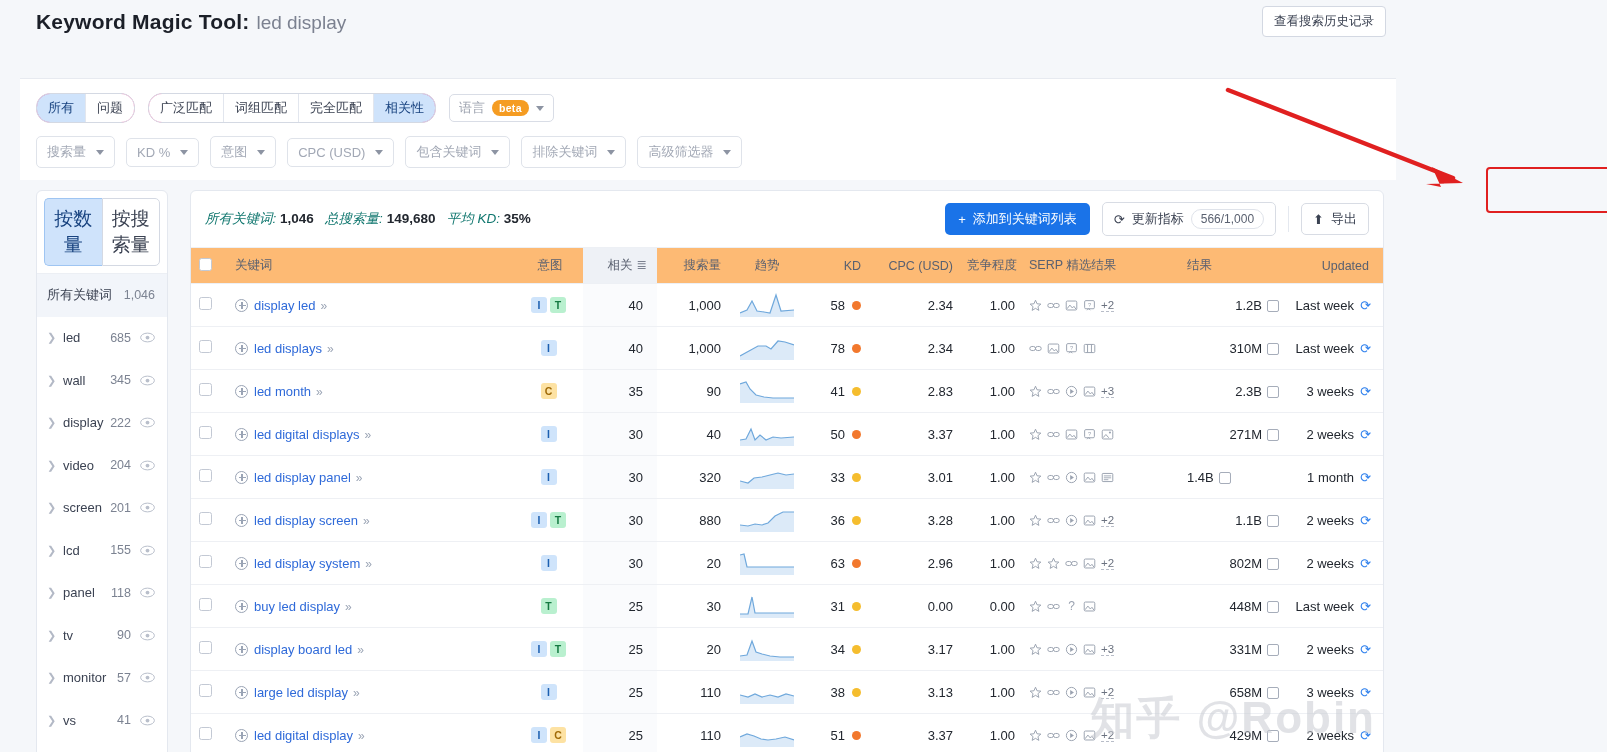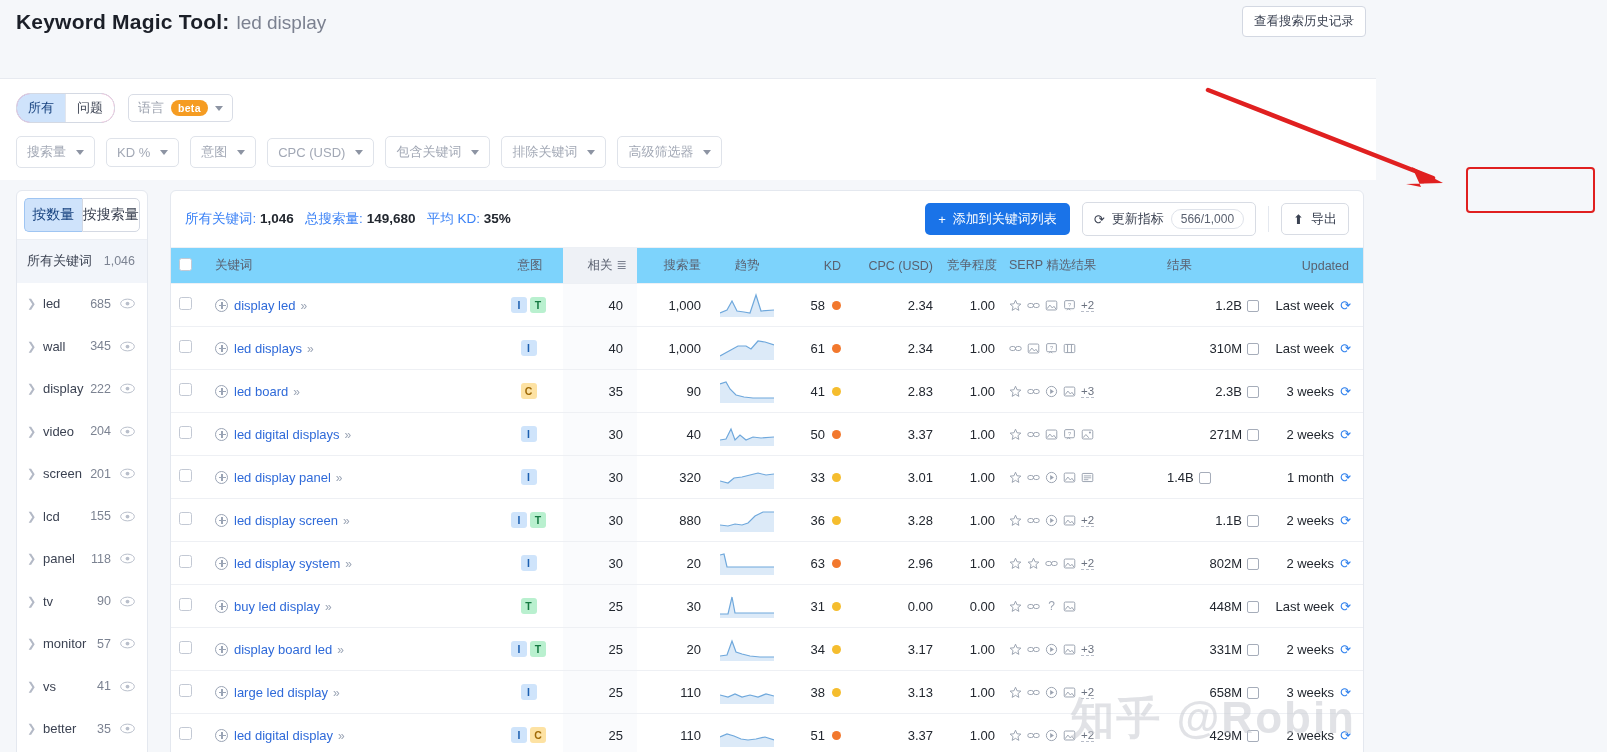--- a/index.html
+++ b/index.html
@@ -2,21 +2,21 @@
 <html><head>
 <meta charset="utf-8">
 <style>
   * { box-sizing: border-box; margin: 0; padding: 0; }
   html, body {
     width: 1607px; height: 752px;
     background: #f5f7fa;
     font-family: "Liberation Sans", "DejaVu Sans", sans-serif;
     overflow: hidden;
   }
-  .page { position: relative; width: 1376px; height: 752px; }
+  .page { position: relative; width: 1376px; height: 752px; margin-left: 20px; }
 
   
   .topbar { padding: 10px 16px 0 16px; position: relative; height: 78px; }
   .title-row { display: flex; align-items: baseline; gap: 7px; }
   .title-main { font-size: 21px; font-weight: bold; color: #1b1f28; letter-spacing: .2px; }
   .title-sub  { font-size: 19px; color: #7b8190; }
   .meta-row { display: flex; align-items: center; gap: 26px; margin-top: 11px; font-size: 13px; color: #4a5160; }
   .meta-item { display: flex; align-items: center; gap: 5px; }
   .meta-label { color: #555c6b; }
   .flag { width: 17px; height: 12px; display: inline-block; position: relative;
@@ -46,49 +46,49 @@
   .fdrop { display:flex; align-items:center; justify-content:space-between; gap:10px;
            border:1px solid #dfe3ea; border-radius:5px; background:#fff; padding:6px 10px; font-size:13px; color:#a2a8b5; }
 
   
   .body { display:flex; height: calc(752px - 78px - 94px); }
 
   
   .left { width: 248px; padding: 10px 10px 0 16px; }
   .lcard { background:#fff; border:1px solid #e4e8ef; border-radius:6px; height: 100%; overflow:hidden; }
   .ltabs { display:flex; padding:7px; gap:0; border-bottom:1px solid #eceff4;}
-  .ltab { flex:1; text-align:center; font-size:14px; padding:7px 0; color:#3b4252; border:1px solid #d4d9e3; }
+  .ltab { flex:1; text-align:center; font-size:19px; padding:7px 0; color:#3b4252; border:1px solid #d4d9e3; }
   .ltab:first-child { border-radius:5px 0 0 5px; border-right:none;}
   .ltab:last-child  { border-radius:0 5px 5px 0; }
   .ltab.on { background:#cfe3fb; color:#17427f; border-color:#9fc5f2; }
   .lrow { display:flex; align-items:center; padding: 0 12px 0 10px; height:42.5px; font-size:13px; color:#3b4252; }
   .lrow.head { background:#f2f5fa; }
   .lrow .arw { color:#b3b9c6; font-size:11px; width:16px; }
   .lrow .nm { flex:1; color:#3b4252; }
   .lrow .ct { color:#7c8392; font-size:12.5px; }
   .eye { margin-left:9px; width:15px; height:11px; color:#b9bfcb; }
 
   
   .right { flex:1; padding: 10px 12px 0 12px; }
   .rcard { background:#fff; border:1px solid #e4e8ef; border-radius:6px; height:100%; display:flex; flex-direction:column; overflow:hidden;}
   .rtop { display:flex; align-items:center; padding: 11px 14px; gap:12px; }
   .stats { font-size:13.5px; color:#22272f; }
   .stats b { font-weight:bold; }
-  .stats .lbl { color:#3b82f6; }
+  .stats .lbl { color:#0f766e;font-style:italic; }
   .spacer { flex:1; }
   .btn-blue { display:flex; align-items:center; gap:7px; background:#1a73e8; color:#fff; border-radius:5px;
               font-size:13px; padding:7px 13px; white-space:nowrap;}
   .btn-plain { display:flex; align-items:center; gap:7px; border:1px solid #d8dce4; background:#fff; border-radius:5px;
                font-size:13px; color:#3b4252; padding:6px 11px; white-space:nowrap;}
   .count-pill { border:1px solid #dfe3ea; border-radius:11px; font-size:12px; color:#5a6170; padding:2px 9px; }
   .vdiv { width:1px; height:26px; background:#e4e8ef; }
 
   table { width:100%; border-collapse:collapse; table-layout:fixed; }
   thead th { font-size:12.5px; color:#5a6170; font-weight:normal; padding:9px 0; border-top:1px solid #edf0f5;
-             border-bottom:1px solid #edf0f5; background:#7dd3fc; white-space:nowrap; }
+             border-bottom:1px solid #edf0f5; background:#fdba74; white-space:nowrap; }
   th.sorted { background:#eef1f6; }
   tbody td { font-size:13px; color:#22272f; padding:0; height:43px; border-bottom:1px solid #eef0f4; vertical-align:middle; white-space:nowrap;}
   .kwlink { color:#2f6ad9; }
   .plus { display:inline-block; width:13px; height:13px; border:1.3px solid #9aa4b5; border-radius:50%; position:relative; vertical-align:-2px; margin-right:6px;}
   .plus::before,.plus::after{content:"";position:absolute;background:#9aa4b5;}
   .plus::before{left:2.6px;top:5.4px;width:7px;height:1.3px;}
   .plus::after{top:2.6px;left:5.4px;height:7px;width:1.3px;}
   .chevs { color:#9aa4b5; font-size:12px; margin-left:5px; }
   .badge { display:inline-block; width:16px; height:16px; line-height:16px; text-align:center; border-radius:3px;
            font-size:10.5px; font-weight:bold; margin-right:3px; }
@@ -122,20 +122,26 @@
       <span class="title-sub">led display</span>
     </div>
     <div class="history-btn">查看搜索历史记录</div>
   </div>
 
   <div class="filters">
     <div class="fr1">
       <div class="seg" id="seg1">
           <div class="sgi on">所有</div>
           <div class="sgi">问题</div>
+        </div>
+      <div class="seg" id="seg2">
+          <div class="sgi">广泛匹配</div>
+          <div class="sgi">词组匹配</div>
+          <div class="sgi">完全匹配</div>
+          <div class="sgi on">相关性</div>
         </div>
       <div class="lang-pill">
         <span>语言</span>
         <span class="beta">beta</span>
         <span class="chev"></span>
       </div>
     </div>
     <div class="fr2" id="fdrops">
         <div class="fdrop">
           <span>搜索量</span>
@@ -387,21 +393,21 @@
               <tr>
                 <td style="text-align:center"><span class="cbx"></span></td>
                 <td style="padding-left:16px"><span class="plus"></span><span class="kwlink">led displays</span><span class="chevs">»</span></td>
                 <td style="text-align:center"><span class="badge b-I">I</span></td>
                 <td style="text-align:right;padding-right:14px;background:#fafbfd">40</td>
                 <td style="text-align:right;padding-right:14px">1,000</td>
                 <td style="text-align:center"><svg width="54" height="26" viewBox="0 0 54 26">
                     <path d="M0,22 L9,17 L18,12 L26,12 L31,15 L38,7 L45,8 L54,11 L54,26 L0,26 Z" fill="#dceaf8"></path>
                     <path d="M0,22 L9,17 L18,12 L26,12 L31,15 L38,7 L45,8 L54,11" fill="none" stroke="#6fa8dc" stroke-width="1.2"></path>
                   </svg></td>
-                <td style="text-align:right;padding-right:14px"><span>61</span><span class="dot" style="background:#f2782d"></span></td>
+                <td style="text-align:right;padding-right:14px"><span>78</span><span class="dot" style="background:#f2782d"></span></td>
                 <td style="text-align:right;padding-right:14px">2.34</td>
                 <td style="text-align:right;padding-right:14px">1.00</td>
                 <td>
                   <div class="serp">
                     <svg class="sicon" viewBox="0 0 16 16">
                       <rect x="1" y="5.5" width="7" height="5" rx="2.5" fill="none" stroke="#9aa2b0" stroke-width="1.2"></rect>
                       <rect x="8" y="5.5" width="7" height="5" rx="2.5" fill="none" stroke="#9aa2b0" stroke-width="1.2"></rect>
                     </svg>
                     <svg class="sicon" viewBox="0 0 16 16">
                       <rect x="1.5" y="2.5" width="13" height="11" rx="1.5" fill="none" stroke="#9aa2b0" stroke-width="1.2"></rect>
@@ -417,21 +423,21 @@
                       <line x1="5.6" y1="3" x2="5.6" y2="13" stroke="#9aa2b0" stroke-width="1.2"></line>
                       <line x1="10.4" y1="3" x2="10.4" y2="13" stroke="#9aa2b0" stroke-width="1.2"></line>
                     </svg>
                   </div>
                 </td>
                 <td style="text-align:right;padding-right:4px"><span>310M</span><span class="resbox"></span></td>
                 <td style="text-align:right;padding-right:12px"><span>Last week</span><span class="refresh">⟳</span></td>
               </tr>
               <tr>
                 <td style="text-align:center"><span class="cbx"></span></td>
-                <td style="padding-left:16px"><span class="plus"></span><span class="kwlink">led board</span><span class="chevs">»</span></td>
+                <td style="padding-left:16px"><span class="plus"></span><span class="kwlink">led month</span><span class="chevs">»</span></td>
                 <td style="text-align:center"><span class="badge b-C">C</span></td>
                 <td style="text-align:right;padding-right:14px;background:#fafbfd">35</td>
                 <td style="text-align:right;padding-right:14px">90</td>
                 <td style="text-align:center"><svg width="54" height="26" viewBox="0 0 54 26">
                     <path d="M0,7 L6,5 L10,12 L16,18 L24,20 L33,21 L42,21 L54,21 L54,26 L0,26 Z" fill="#dceaf8"></path>
                     <path d="M0,7 L6,5 L10,12 L16,18 L24,20 L33,21 L42,21 L54,21" fill="none" stroke="#6fa8dc" stroke-width="1.2"></path>
                   </svg></td>
                 <td style="text-align:right;padding-right:14px"><span>41</span><span class="dot" style="background:#f5bd2e"></span></td>
                 <td style="text-align:right;padding-right:14px">2.83</td>
                 <td style="text-align:right;padding-right:14px">1.00</td>

